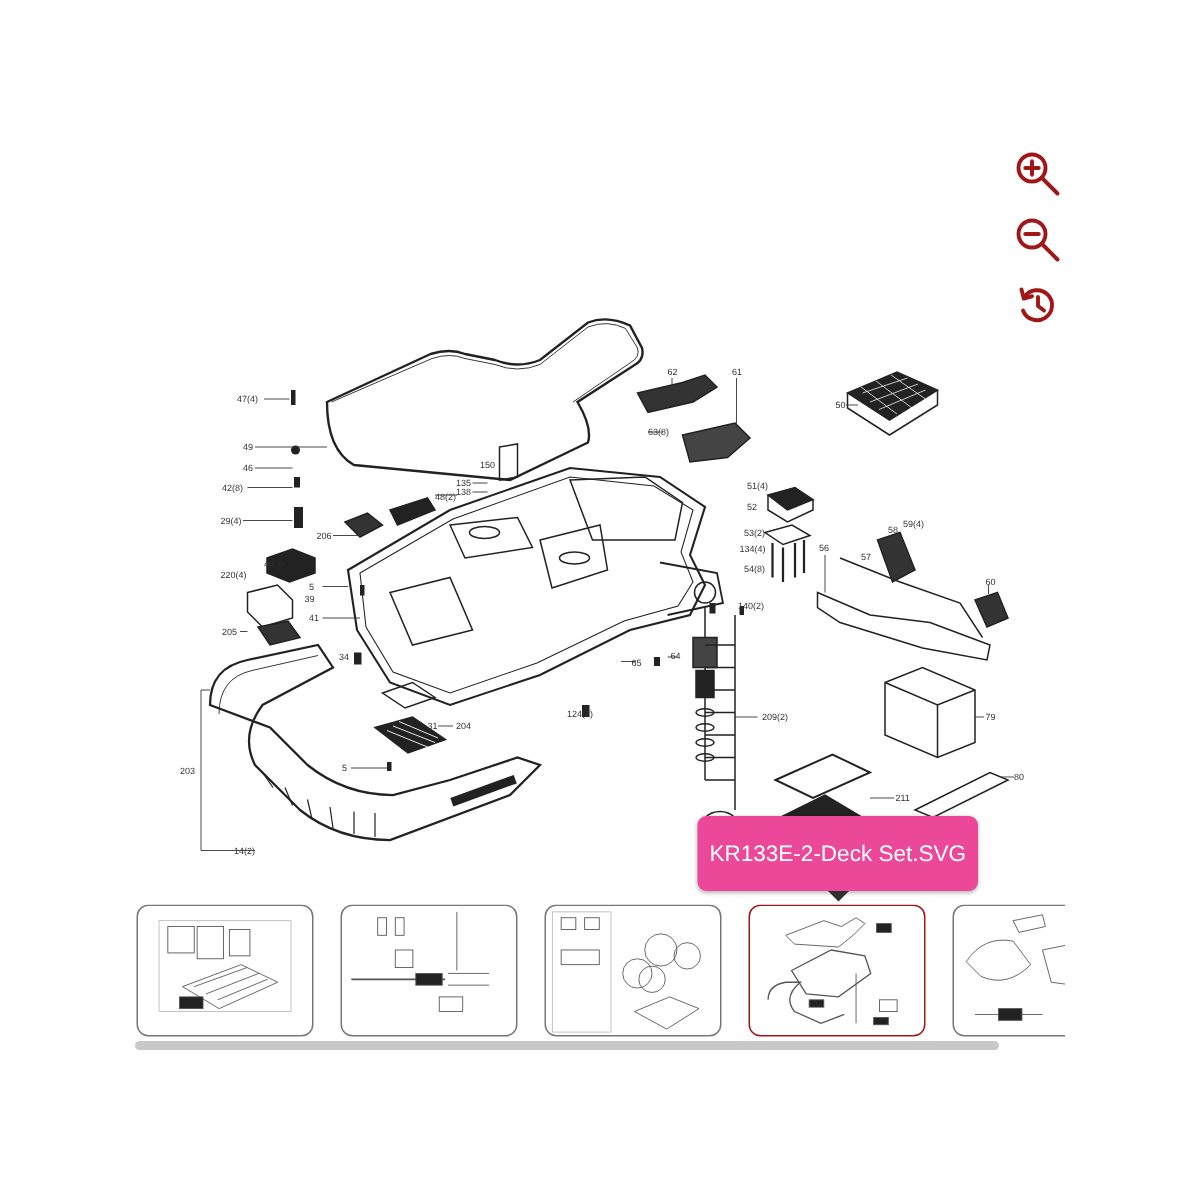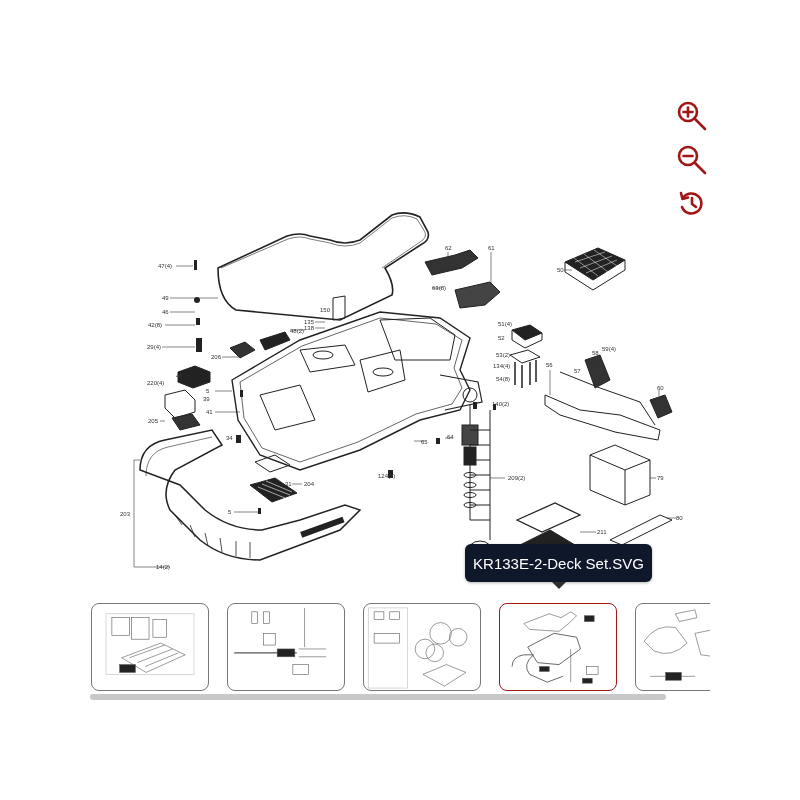--- a/index.html
+++ b/index.html
@@ -4,21 +4,21 @@
 <style>
   html, body { margin:0; padding:0; }
   body { width:800px; height:800px; background:#ffffff; position:relative; overflow:hidden; font-family:"Liberation Sans", sans-serif; }
   .viewer { position:absolute; left:0; top:0; width:800px; height:800px; }
   .diagram { position:absolute; left:110px; top:205px; width:590px; height:390px; }
   .diagram svg { width:100%; height:100%; display:block; }
   .lbl { font-family:"Liberation Sans", sans-serif; font-size:6px; fill:#333; }
   .tools { position:absolute; left:672px; top:96px; width:44px; }
   .tool { width:40px; height:40px; display:flex; align-items:center; justify-content:center; cursor:pointer; margin-bottom:4px; }
   .tool svg { width:36px; height:36px; }
-  .tooltip { position:absolute; left:465px; top:544px; width:187px; height:38px; background:#0f172a; border-radius:6px; color:#fff; font-size:15px; display:flex; align-items:center; justify-content:center; box-shadow:0 1px 3px rgba(0,0,0,.3); }
+  .tooltip { position:absolute; left:465px; top:544px; width:187px; height:50px; background:#ec4899; border-radius:6px; color:#fff; font-size:15px; display:flex; align-items:center; justify-content:center; box-shadow:0 1px 3px rgba(0,0,0,.3); }
   .tooltip::after { content:""; position:absolute; left:50%; bottom:-7px; margin-left:-7px; border-left:7px solid transparent; border-right:7px solid transparent; border-top:7px solid #2f2f2f; }
   .strip { position:absolute; left:90px; top:603px; width:620px; height:92px; overflow:hidden; }
   .thumb { position:absolute; top:0; width:118px; height:88px; border:1px solid #777; border-radius:8px; background:#fff; overflow:hidden; cursor:pointer; box-sizing:border-box; }
   .thumb.active { border-color:#a11616; }
   .thumb svg { width:100%; height:100%; display:block; }
   .scroll-track { position:absolute; left:90px; top:694px; width:620px; height:6px; }
   .scroll-thumb { position:absolute; left:0; top:0; width:576px; height:6px; background:#c8c8c8; border-radius:3px; cursor:pointer; }
 </style>
 </head>
 <body>

